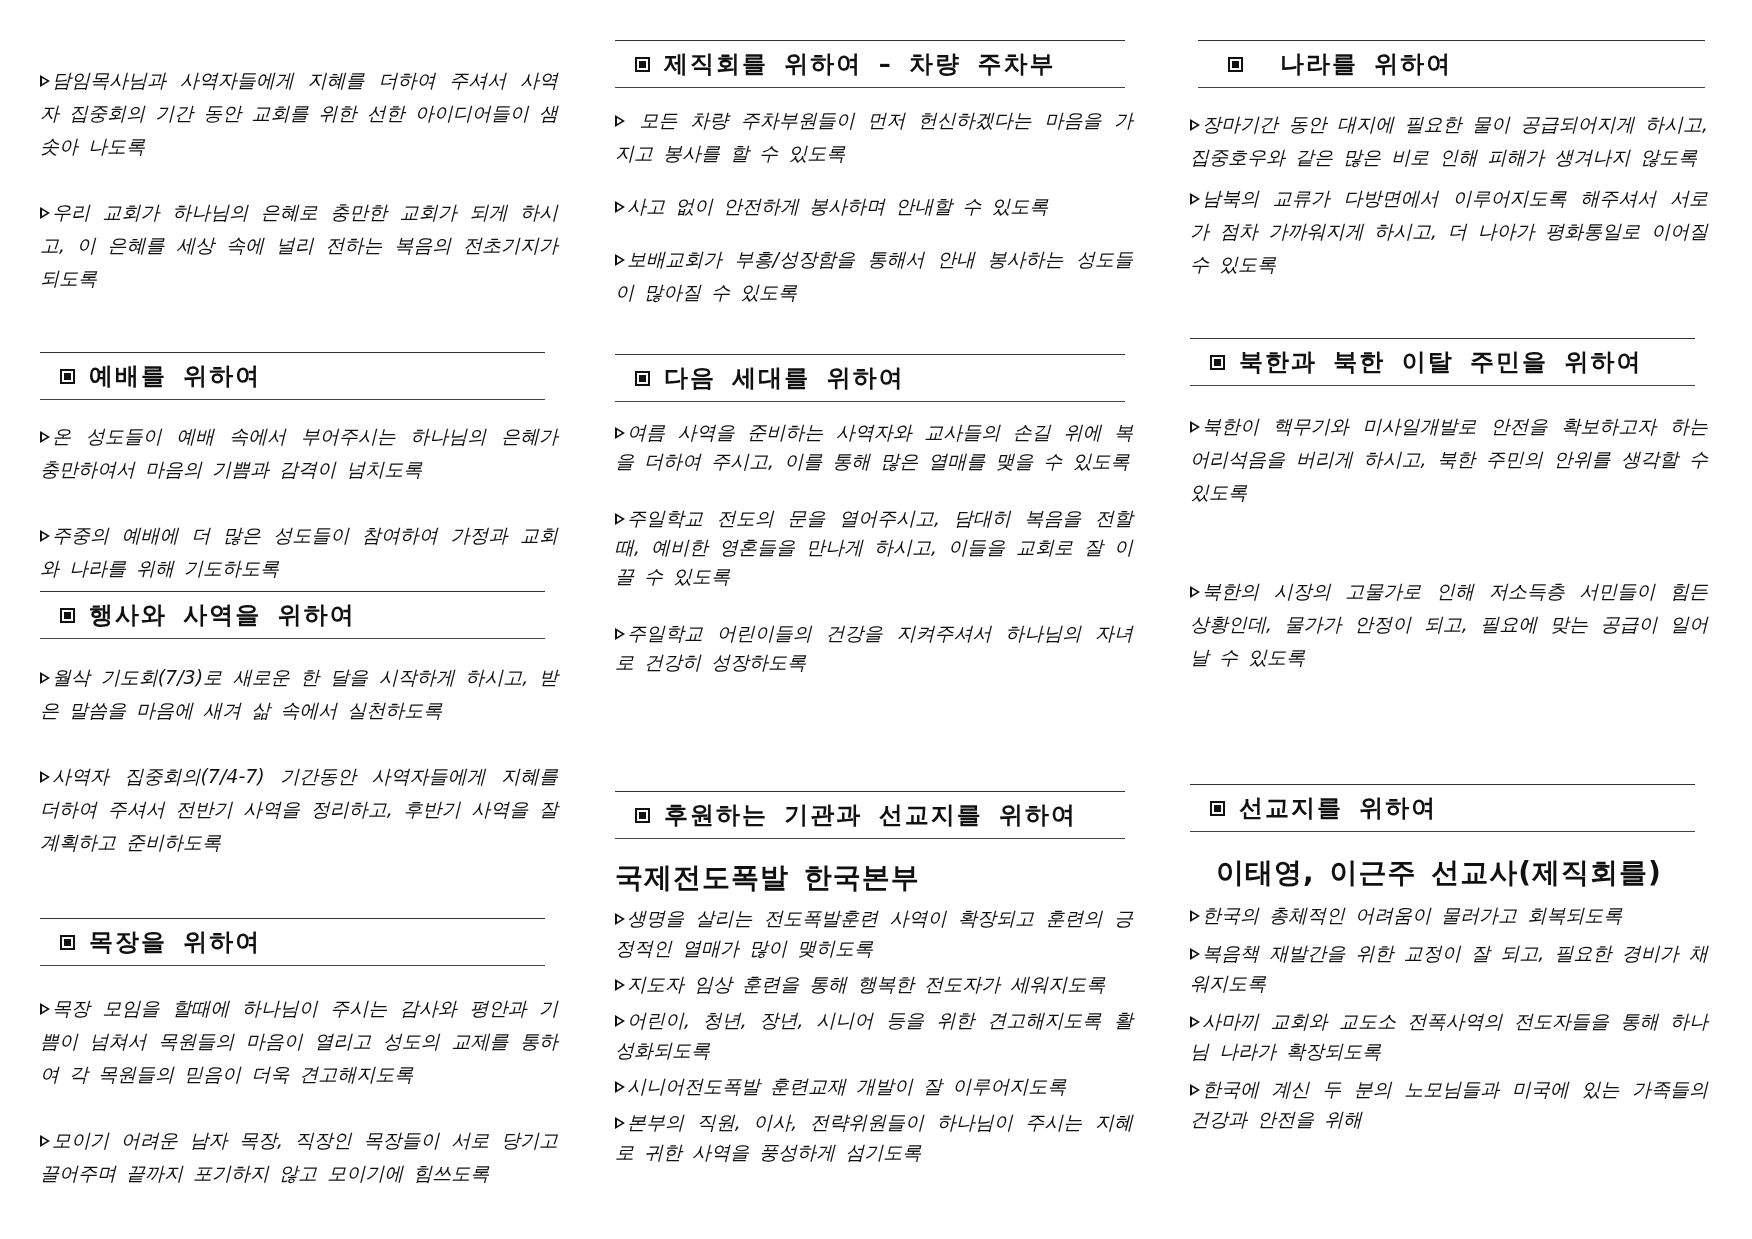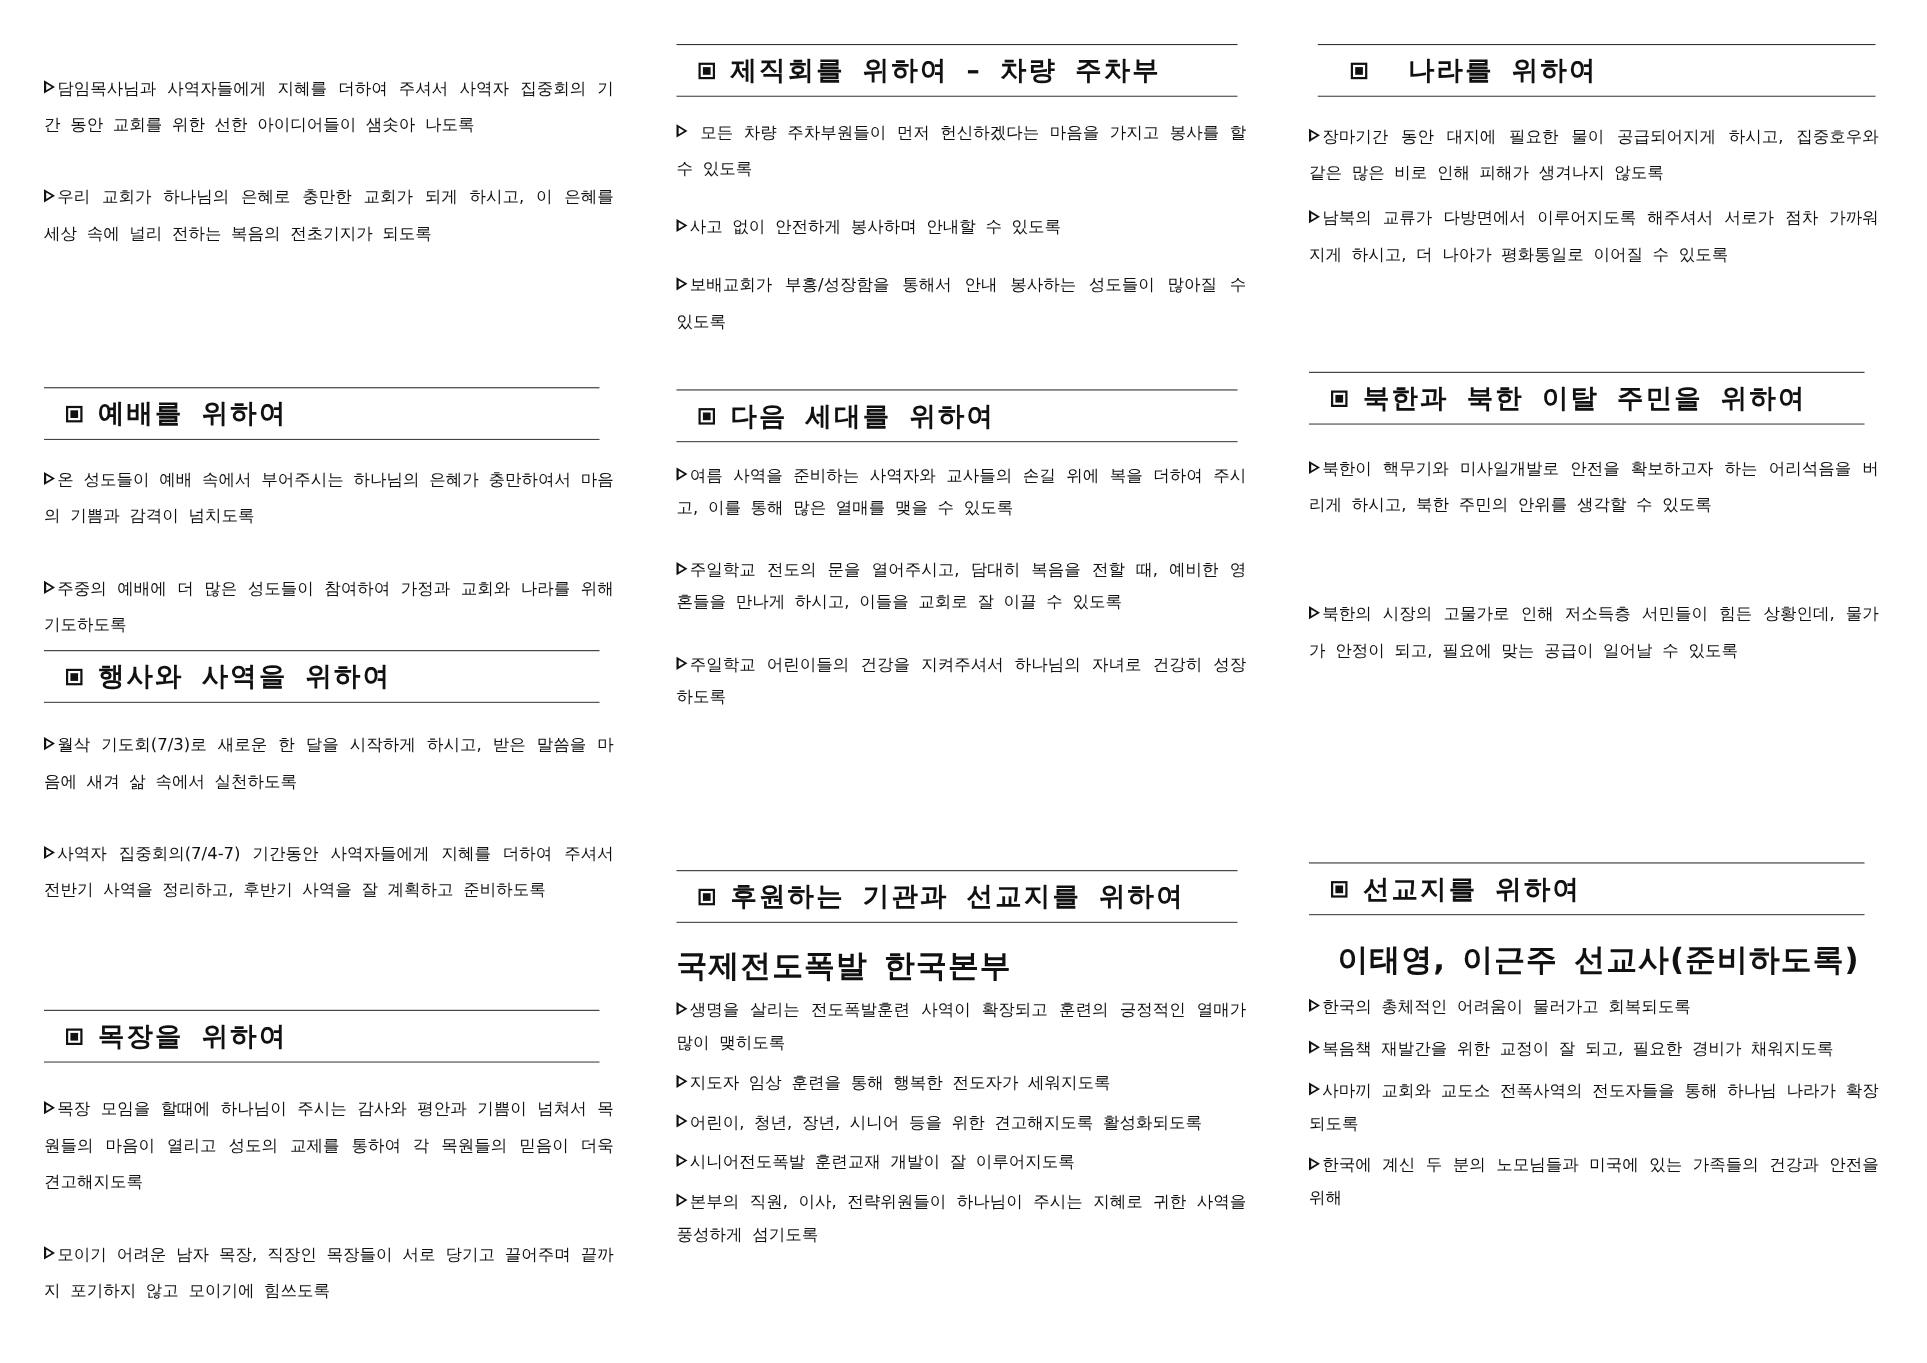--- a/index.html
+++ b/index.html
@@ -49,26 +49,27 @@
       background: #111;
     }
     .sec-title {
       font-size: 24px;
       font-weight: bold;
       letter-spacing: 2px;
       word-spacing: 6px;
       white-space: nowrap;
     }
     .item {
-      font-size: 15px;
+      font-size: 19px;
       line-height: 33px;
       text-align: justify;
       text-align-last: left;
       word-spacing: 4px;
       margin: 0;
+      font-style: italic;
     }
     .tri {
       display: inline-block;
       width: 0;
       height: 0;
       border-top: 6px solid transparent;
       border-bottom: 6px solid transparent;
       border-left: 10px solid #111;
       margin-right: 2px;
       position: relative;
@@ -218,21 +219,21 @@
       <p class="item"><span class="tri"></span><span>북한의 시장의 고물가로 인해 저소득층 서민들이 힘든 상황인데, 물가가 안정이 되고, 필요에 맞는 공급이 일어날 수 있도록</span></p>
     </div>
   </div>
 
   <div class="section" style="top:784px; width:505px;">
     <div class="sec-head">
       <span class="sec-icon"></span>
       <span class="sec-title">선교지를 위하여</span>
     </div>
     <div style="padding-top:22px; width:518px;">
-      <p class="subhead" style="padding-left:26px;">이태영, 이근주 선교사(준비하도록)</p>
+      <p class="subhead" style="padding-left:26px;">이태영, 이근주 선교사(제직회를)</p>
       <div style="height:8px"></div>
       <p class="item" style="line-height:30px"><span class="tri"></span><span>한국의 총체적인 어려움이 물러가고 회복되도록</span></p>
       <div style="height:8px"></div>
       <p class="item" style="line-height:30px"><span class="tri"></span><span>복음책 재발간을 위한 교정이 잘 되고, 필요한 경비가 채워지도록</span></p>
       <div style="height:8px"></div>
       <p class="item" style="line-height:30px"><span class="tri"></span><span>사마끼 교회와 교도소 전폭사역의 전도자들을 통해 하나님 나라가 확장되도록</span></p>
       <div style="height:8px"></div>
       <p class="item" style="line-height:30px"><span class="tri"></span><span>한국에 계신 두 분의 노모님들과 미국에 있는 가족들의 건강과 안전을 위해</span></p>
     </div>
   </div>

